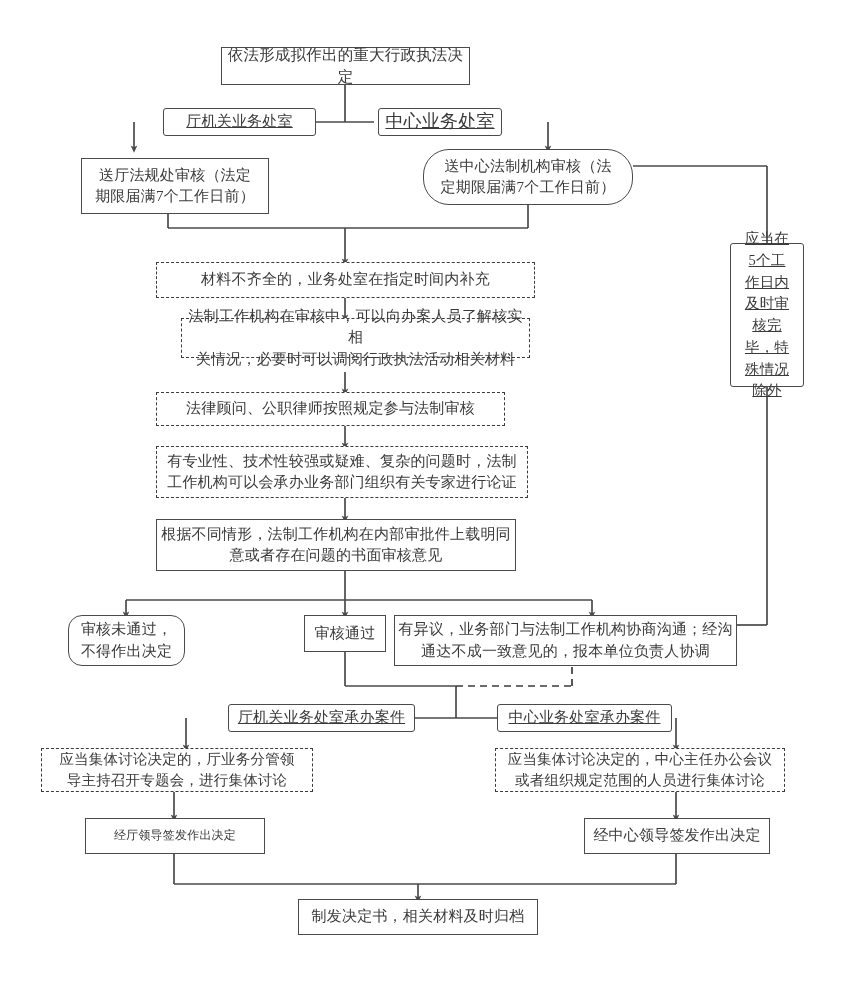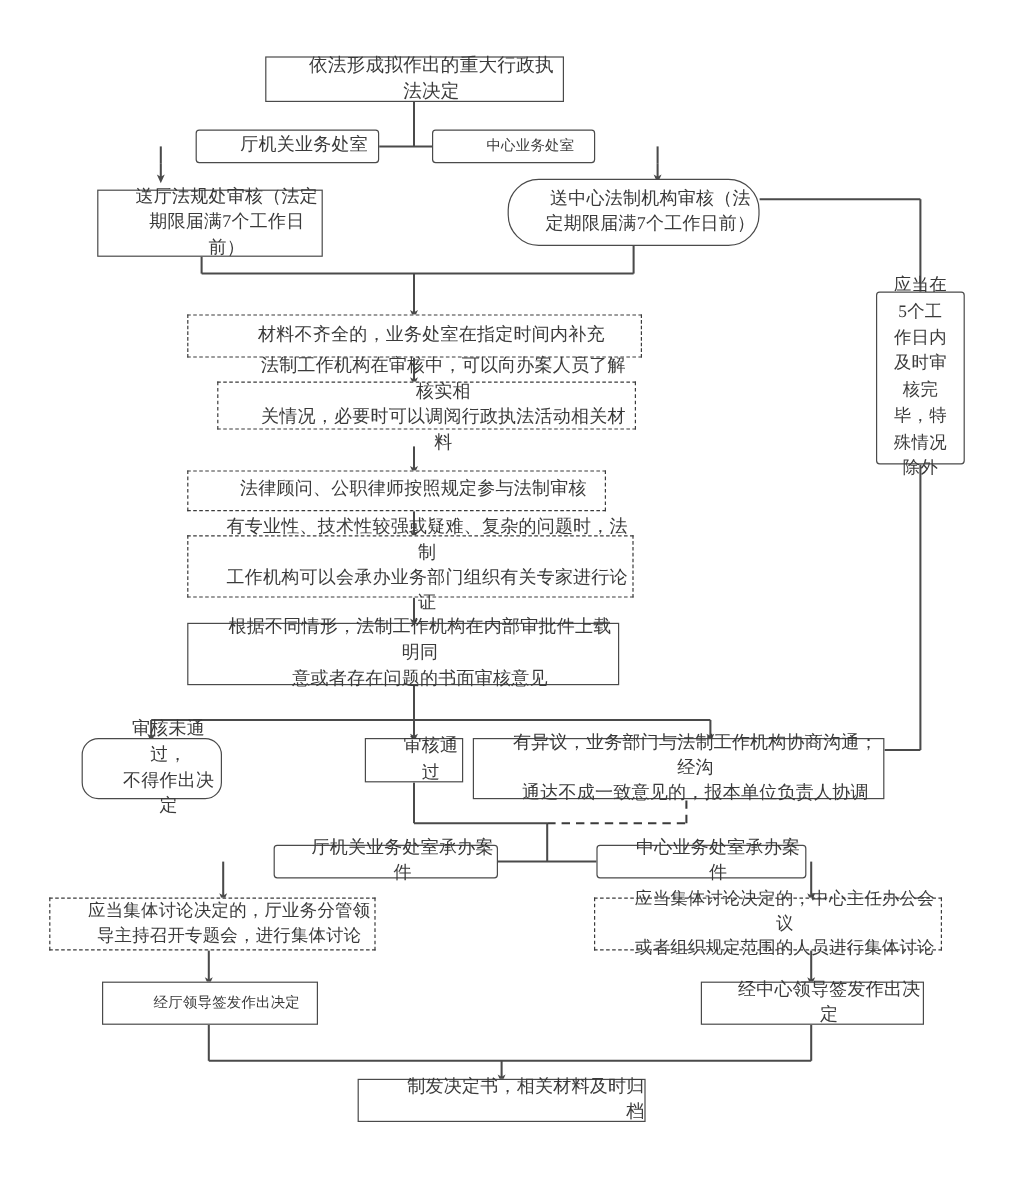--- a/index.html
+++ b/index.html
@@ -29,30 +29,30 @@
     display: flex;
     align-items: center;
     justify-content: center;
     text-align: center;
     color: #3a3a3a;
     background: #ffffff;
     line-height: 1.42;
     letter-spacing: 0.2px;
     white-space: pre-line;
     z-index: 3;
-    padding-left: 28px;
   }
   .solid {
     border: 1.6px solid #4a4a4a;
   }
   .dashed {
     border: 1.7px dashed #3b3b3b;
   }
   .round {
     border-radius: 3px;
+    text-decoration: underline;
   }
   .vertical-text {
     writing-mode: vertical-rl;
     text-orientation: upright;
     letter-spacing: 1px;
     line-height: 1.35;
   }
 </style>
 </head>
 <body>
@@ -126,21 +126,21 @@
     <g stroke="#3b3b3b" stroke-width="1.7" fill="none" stroke-dasharray="7,5">
       <path d="M456,686 L572,686"></path>
       <path d="M572,686 L572,652"></path>
     </g>
   </svg>
 
   <div class="node solid" style="left:221px; top:47px; width:249px; height:38px; font-size:15.5px;">依法形成拟作出的重大行政执法决定</div>
 
   <div class="node solid round" style="left:163px; top:108px; width:153px; height:28px; font-size:15px;">厅机关业务处室</div>
 
-  <div class="node solid round" style="left:360px; top:108px; width:136px; height:28px; font-size:12px;">中心业务处室</div>
+  <div class="node solid round" style="left:378px; top:108px; width:124px; height:28px; font-size:18px;">中心业务处室</div>
 
   <div class="node solid" style="left:81px; top:158px; width:188px; height:56px; font-size:15px;">送厅法规处审核（法定
 期限届满7个工作日前）</div>
 
   <div class="node solid" style="left:423px; top:149px; width:210px; height:56px; font-size:15px;border-radius:26px;">送中心法制机构审核（法
 定期限届满7个工作日前）</div>
 
   <div class="node solid round" style="left:730px; top:243px; width:74px; height:144px; font-size:14.5px; padding:12px;justify-content:flex-end;">
     <span class="vertical-text" style="writing-mode:horizontal-tb; text-orientation:mixed; letter-spacing:0.2px; line-height:1.5;">应当在5个工作日内及时审核完毕，特殊情况除外</span>
   </div>

